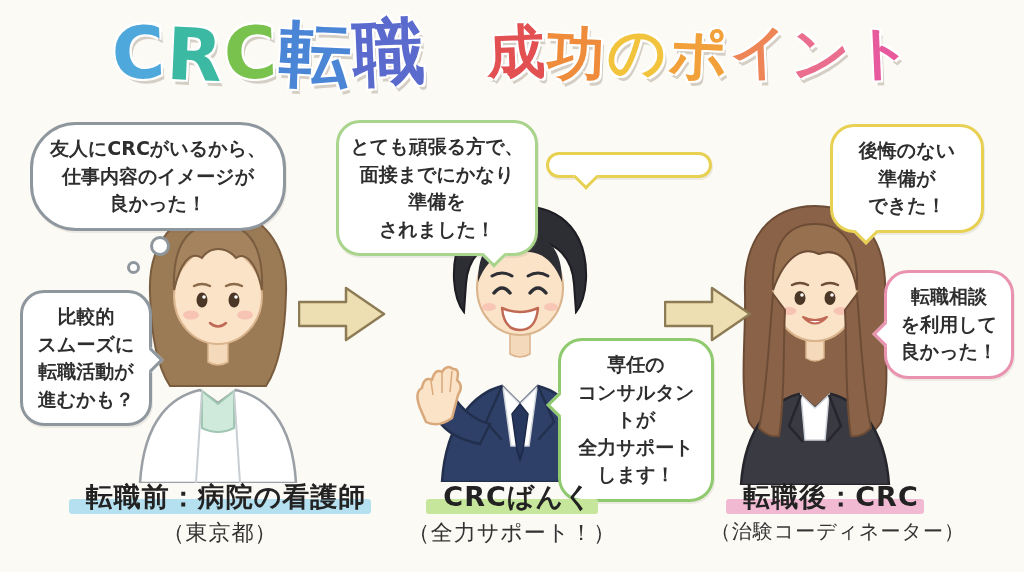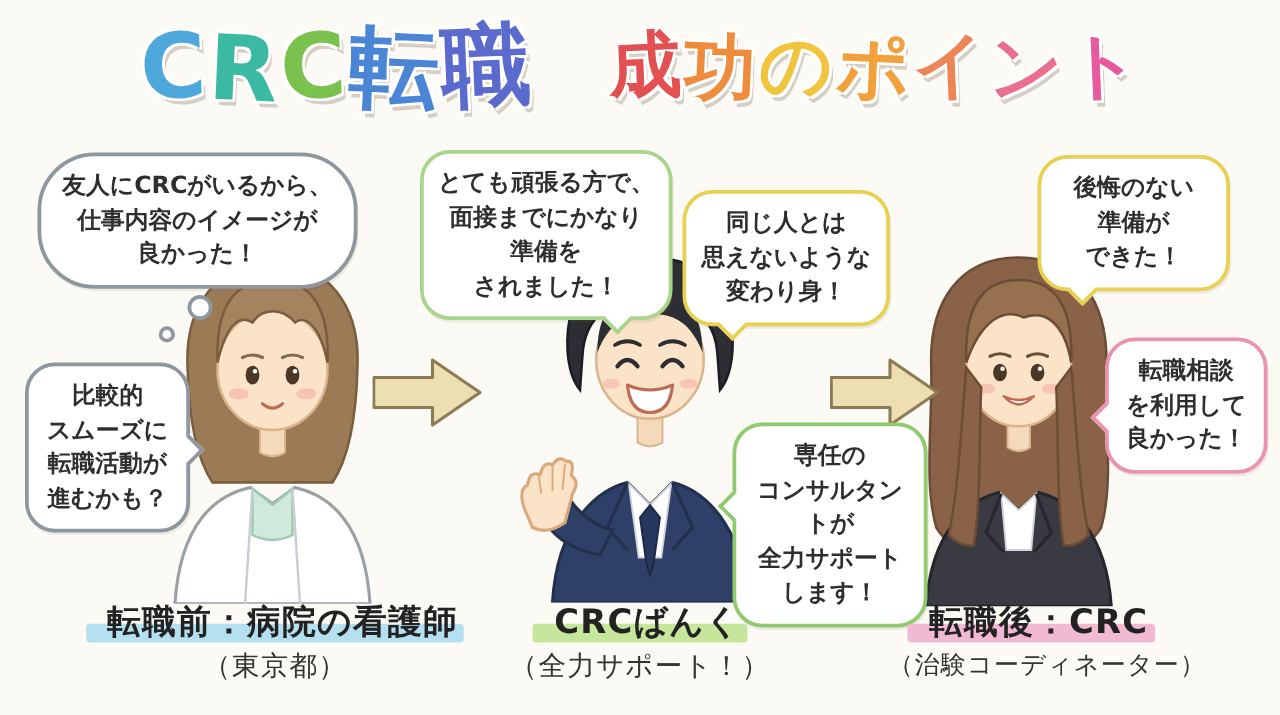--- a/index.html
+++ b/index.html
@@ -184,26 +184,23 @@
   <div class="bubble" style="left: 336px; top: 120px; width: 202px; border-color: rgb(169, 212, 139);">
     <span class="tail tail-down" style="left:146px"></span>
     <div class="bubble-text">とても頑張る方で、
 面接までにかなり
 準備を
 されました！</div>
   </div>
 
   <div class="bubble" style="left: 546px; top: 152px; width: 166px; border-color: rgb(231, 208, 82);">
     <span class="tail tail-down" style="left:28px"></span>
-    <div class="bubble-text">同じ人とは
-思えないような
-変わり身！</div>
-  </div>
-
-  <div class="bubble" style="left: 586px; top: 338px; width: 156px; border-color: rgb(143, 202, 111);">
+  </div>
+
+  <div class="bubble" style="left: 558px; top: 338px; width: 156px; border-color: rgb(143, 202, 111);">
     <span class="tail tail-left" style="top:55px"></span>
     <div class="bubble-text">専任の
 コンサルタントが
 全力サポート
 します！</div>
   </div>
 
   <div class="bubble" style="left: 830px; top: 124px; width: 154px; border-color: rgb(231, 208, 82);">
     <span class="tail tail-down" style="left:24px"></span>
     <div class="bubble-text">後悔のない

